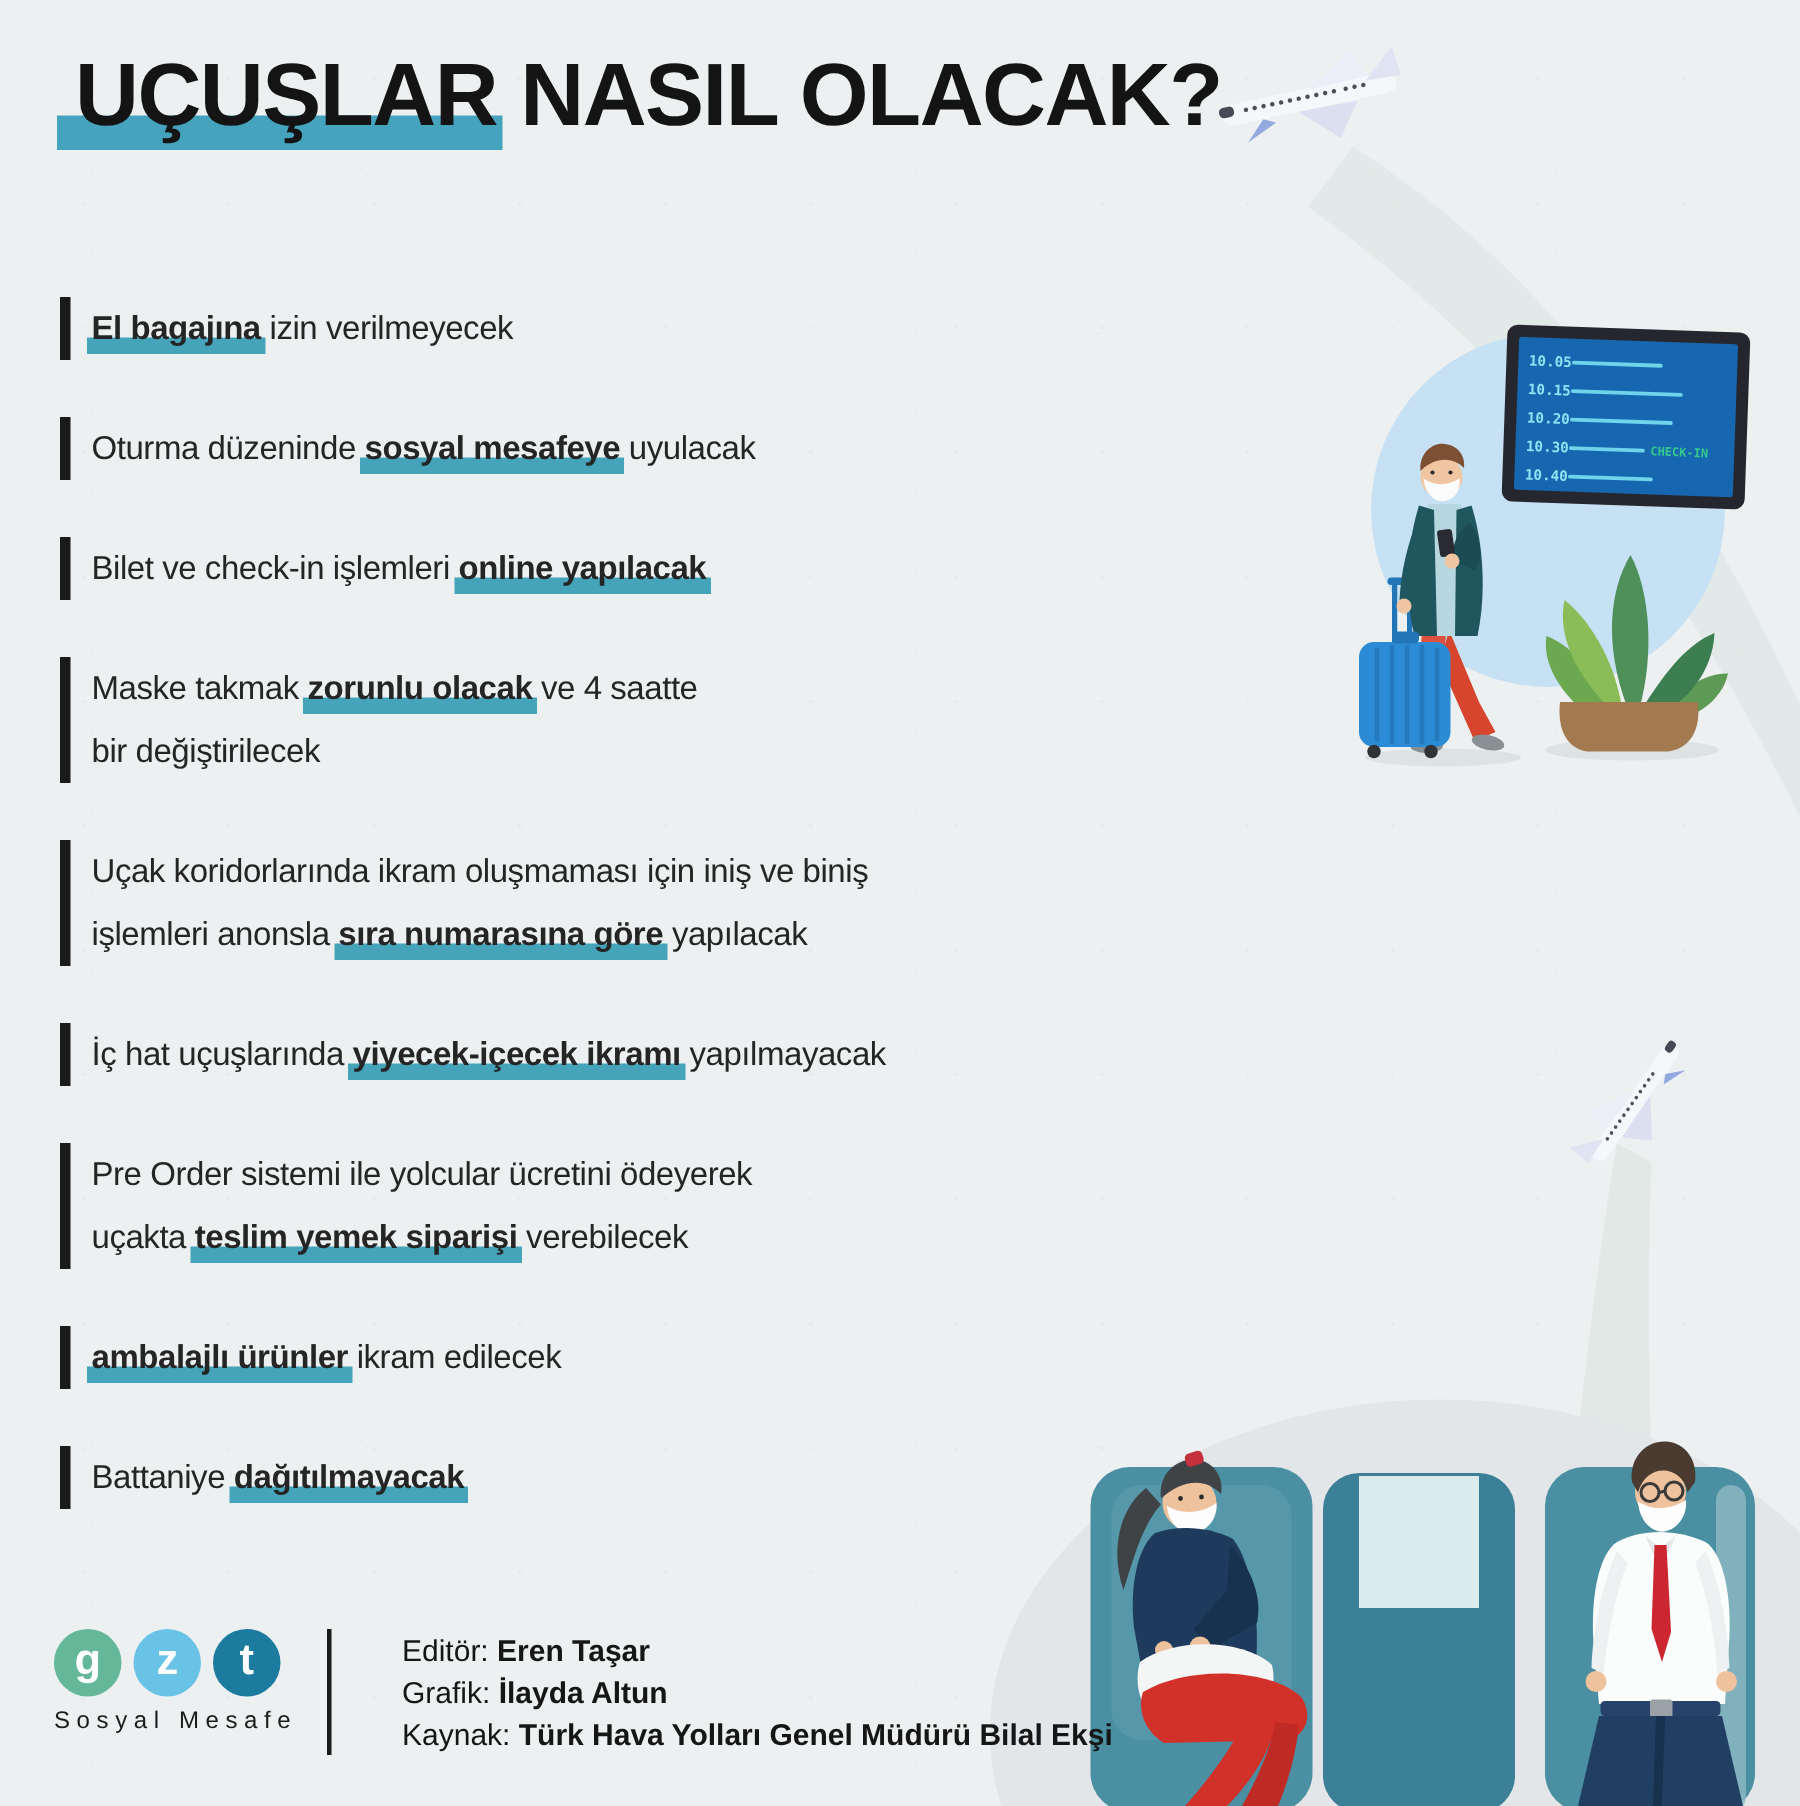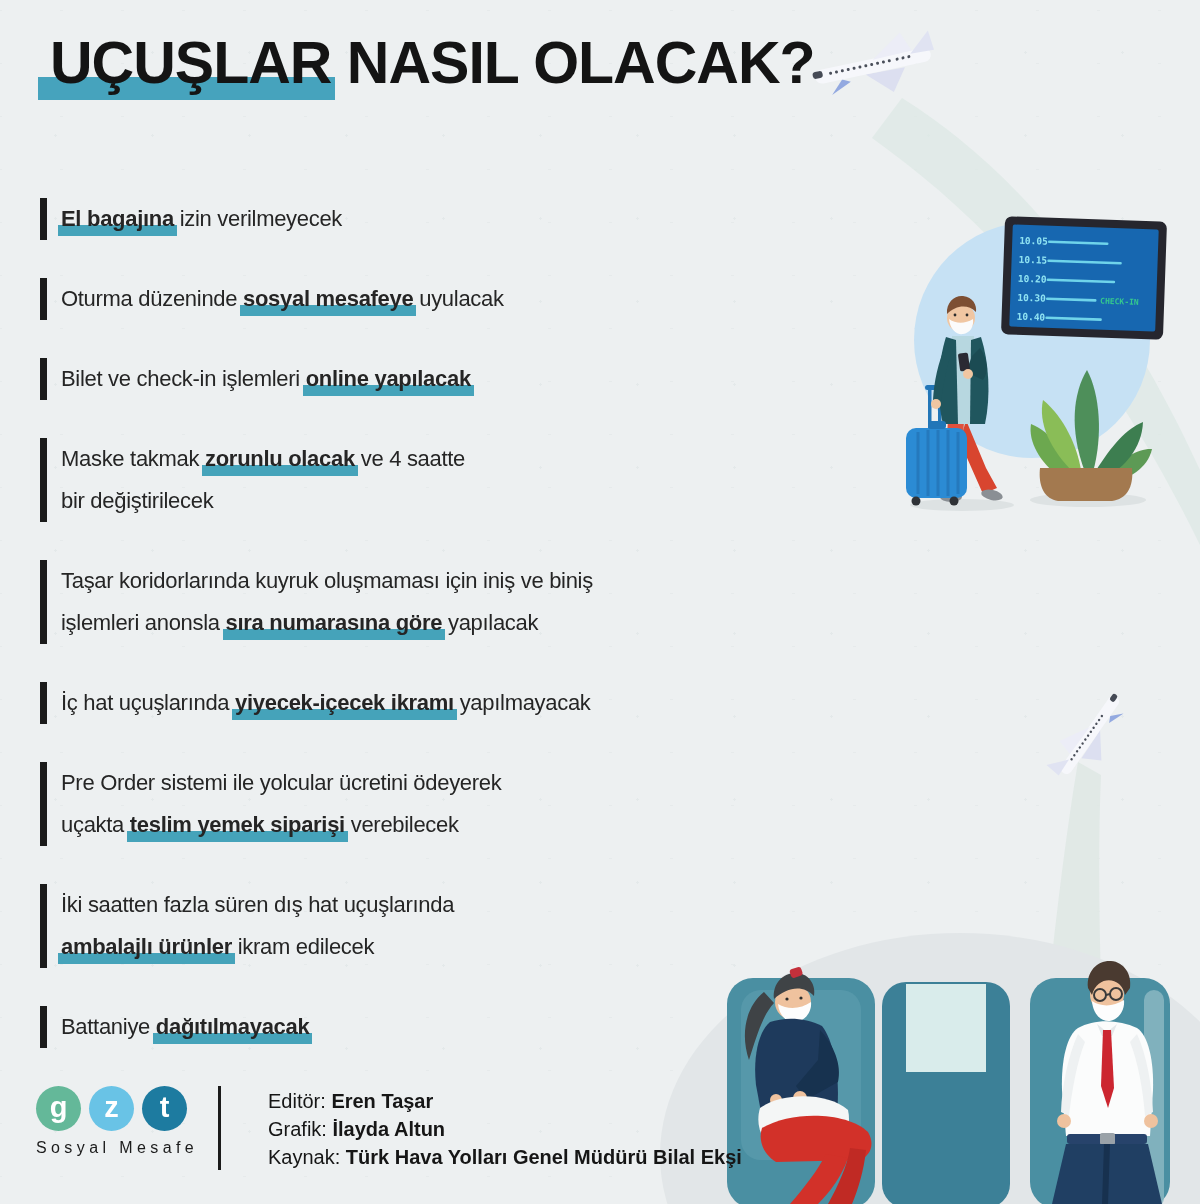--- a/index.html
+++ b/index.html
@@ -246,32 +246,31 @@
       <div class="line"><span>Oturma düzeninde </span><span class="hl">sosyal mesafeye</span><span> uyulacak</span></div>
     </li>
     <li class="item">
       <div class="line"><span>Bilet ve check-in işlemleri </span><span class="hl">online yapılacak</span></div>
     </li>
     <li class="item">
       <div class="line"><span>Maske takmak </span><span class="hl">zorunlu olacak</span><span> ve 4 saatte</span></div>
       <div class="line"><span>bir değiştirilecek</span></div>
     </li>
     <li class="item">
-      <div class="line"><span>Taşar koridorlarında kuyruk oluşmaması için iniş ve biniş</span></div>
+      <div class="line"><span>Uçak koridorlarında ikram oluşmaması için iniş ve biniş</span></div>
       <div class="line"><span>işlemleri anonsla </span><span class="hl">sıra numarasına göre</span><span> yapılacak</span></div>
     </li>
     <li class="item">
       <div class="line"><span>İç hat uçuşlarında </span><span class="hl">yiyecek-içecek ikramı</span><span> yapılmayacak</span></div>
     </li>
     <li class="item">
       <div class="line"><span>Pre Order sistemi ile yolcular ücretini ödeyerek</span></div>
       <div class="line"><span>uçakta </span><span class="hl">teslim yemek siparişi</span><span> verebilecek</span></div>
     </li>
     <li class="item">
-      <div class="line"><span>İki saatten fazla süren dış hat uçuşlarında</span></div>
       <div class="line"><span class="hl">ambalajlı ürünler</span><span> ikram edilecek</span></div>
     </li>
     <li class="item">
       <div class="line"><span>Battaniye </span><span class="hl">dağıtılmayacak</span></div>
     </li>
   </ul>
 
   <footer class="ftr">
     <div class="logo">
       <div class="logo-circles">

